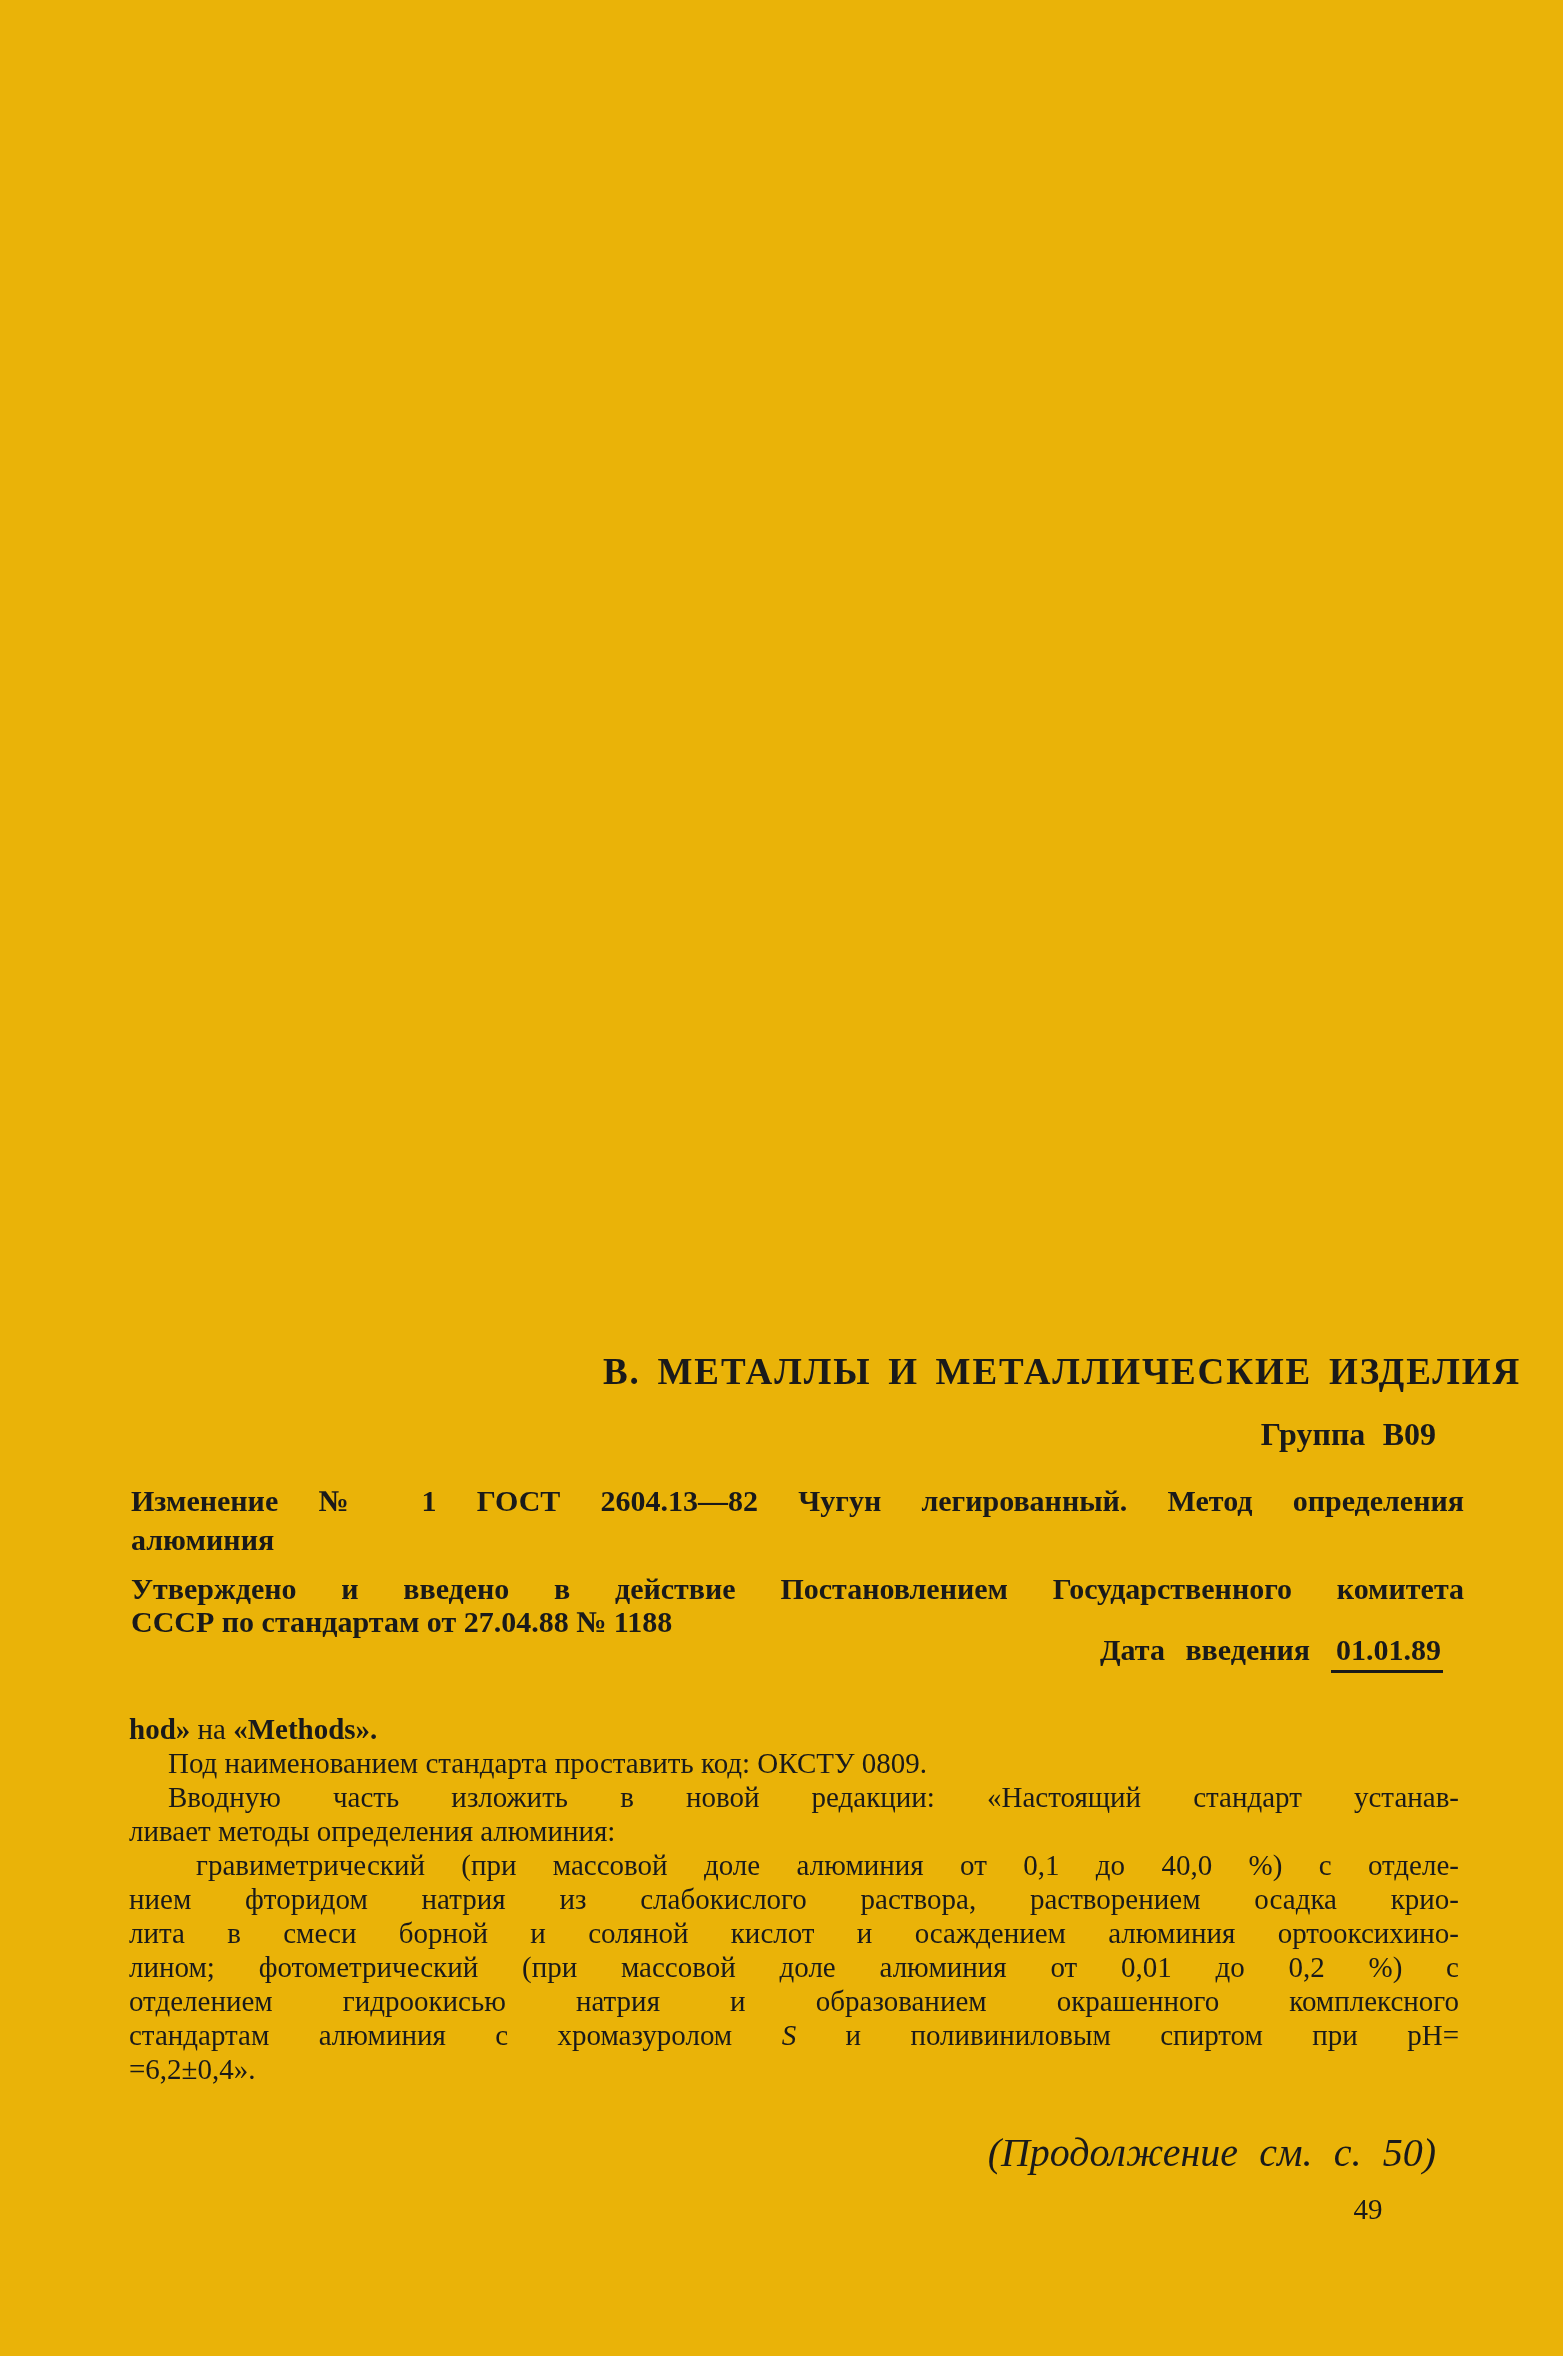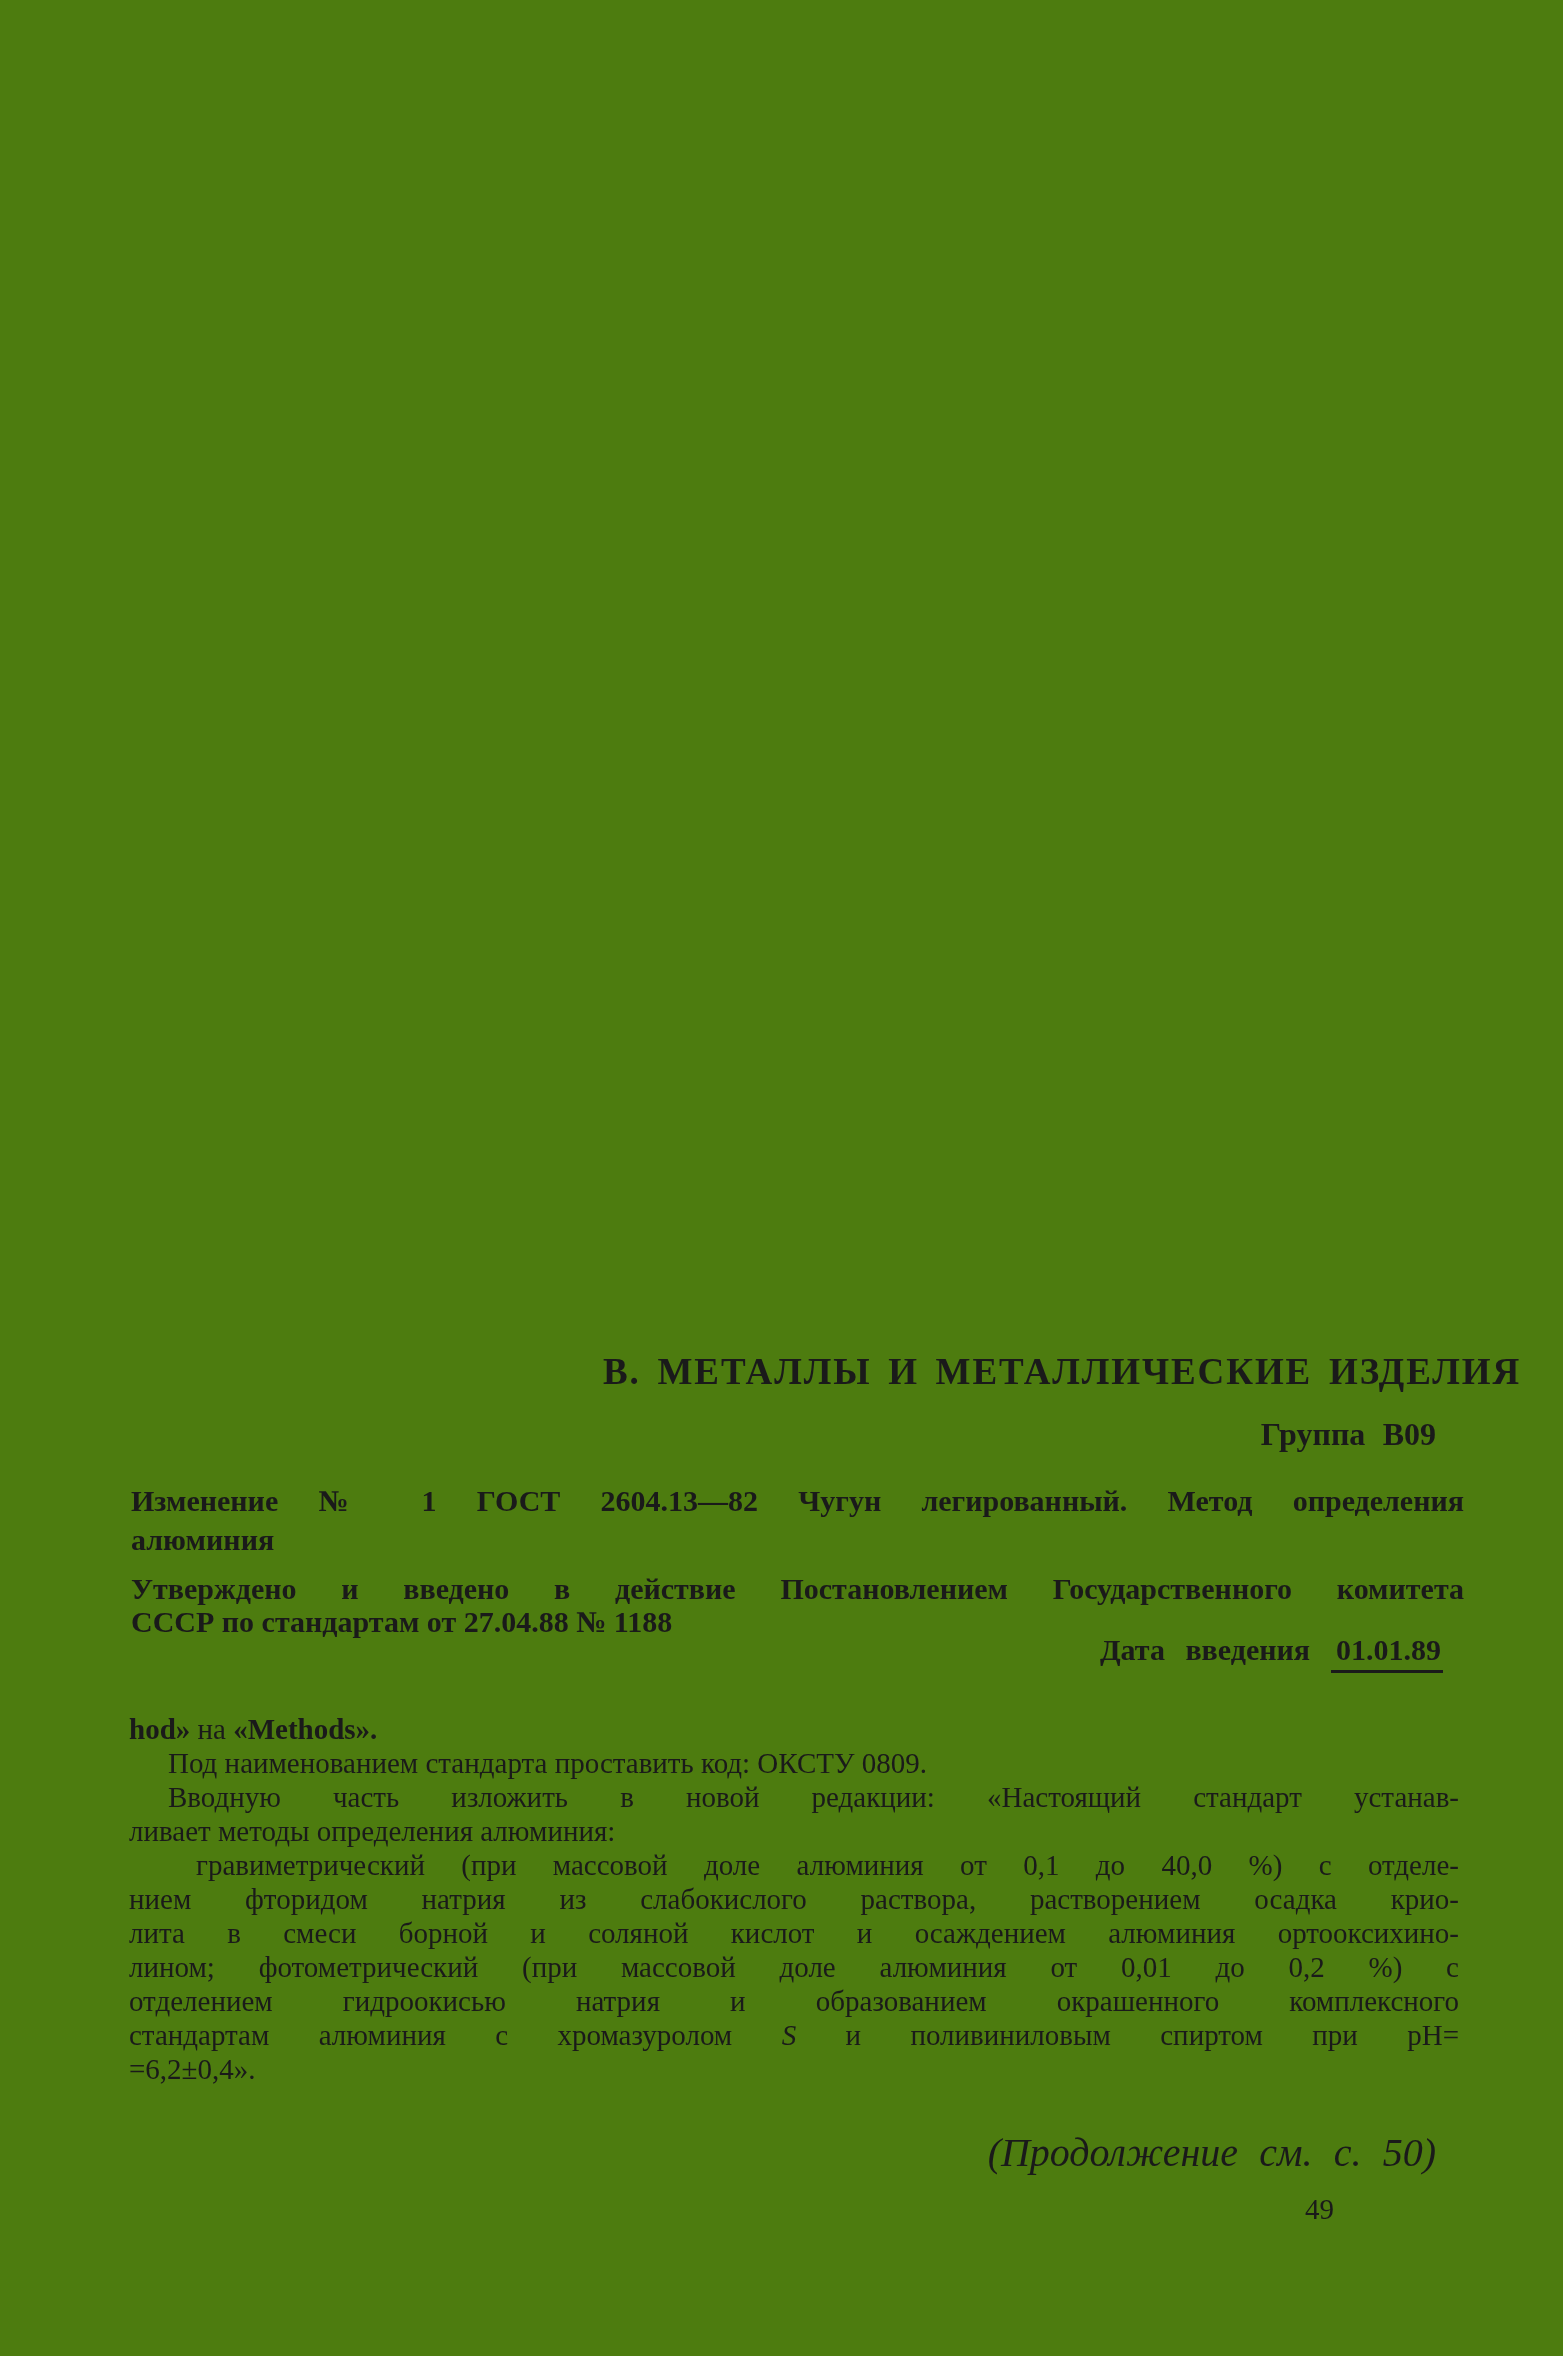--- a/index.html
+++ b/index.html
@@ -104,28 +104,28 @@
     text-align: right;
     font-size: 40px;
     font-style: italic;
     word-spacing: 11.2px;
   }
   .page-number {
     position: absolute;
     left: 1305px;
     top: 2193px;
     width: 126px;
-    text-align: left;
+    text-align: center;
     font-size: 29px;
   }
 </style>
 </head>
 <body>
 
-<div class="page" style="background: #4d7c0f; color: rgb(26, 26, 26);">
+<div class="page" style="background: #eab308; color: rgb(26, 26, 26);">
 
   <h1 class="doc-title">В. МЕТАЛЛЫ И МЕТАЛЛИЧЕСКИЕ ИЗДЕЛИЯ</h1>
 
   <div class="group-label">Группа В09</div>
 
   <div class="hline justify amend-1">Изменение № 1 ГОСТ 2604.13—82 Чугун легированный. Метод определения</div>
   <div class="hline amend-2">алюминия</div>
 
   <div class="hline justify appr-1">Утверждено и введено в действие Постановлением Государственного комитета</div>
   <div class="hline appr-2">СССР по стандартам от 27.04.88 № 1188</div>

